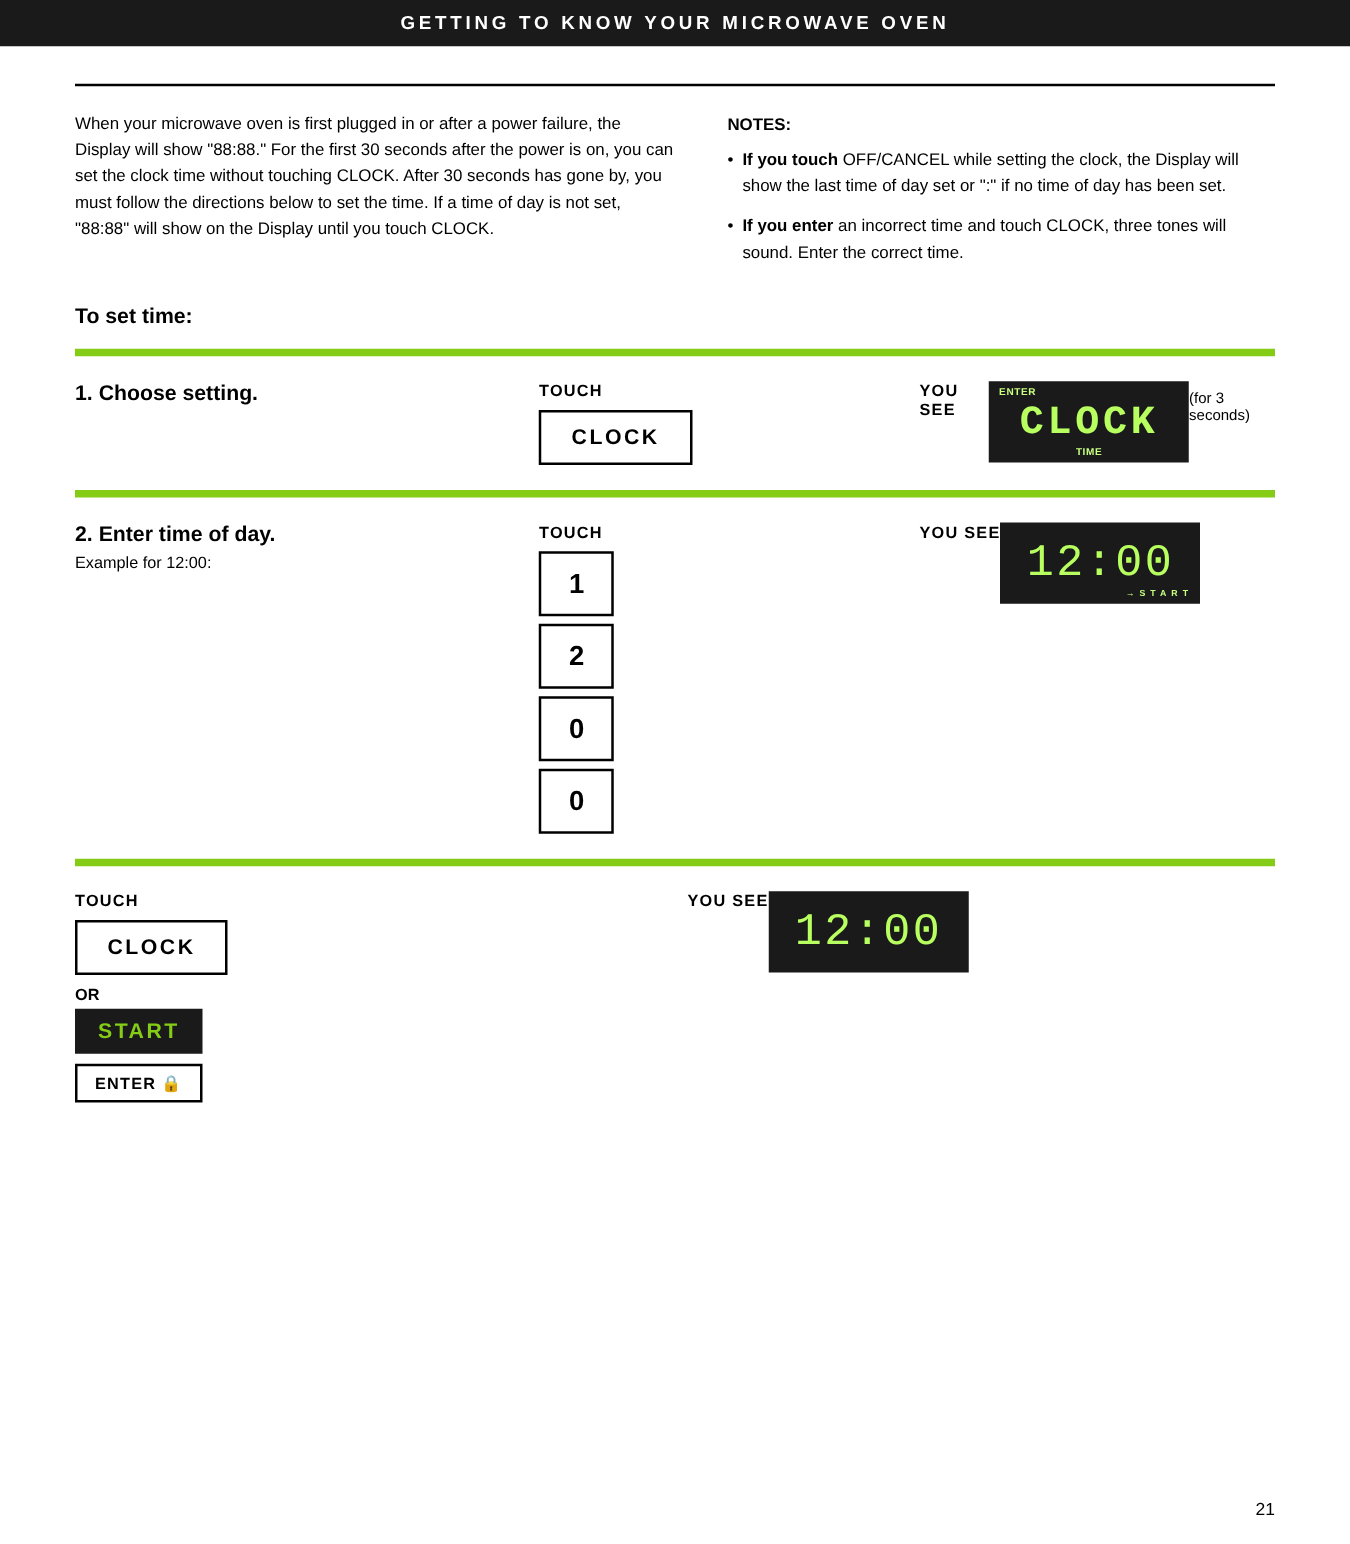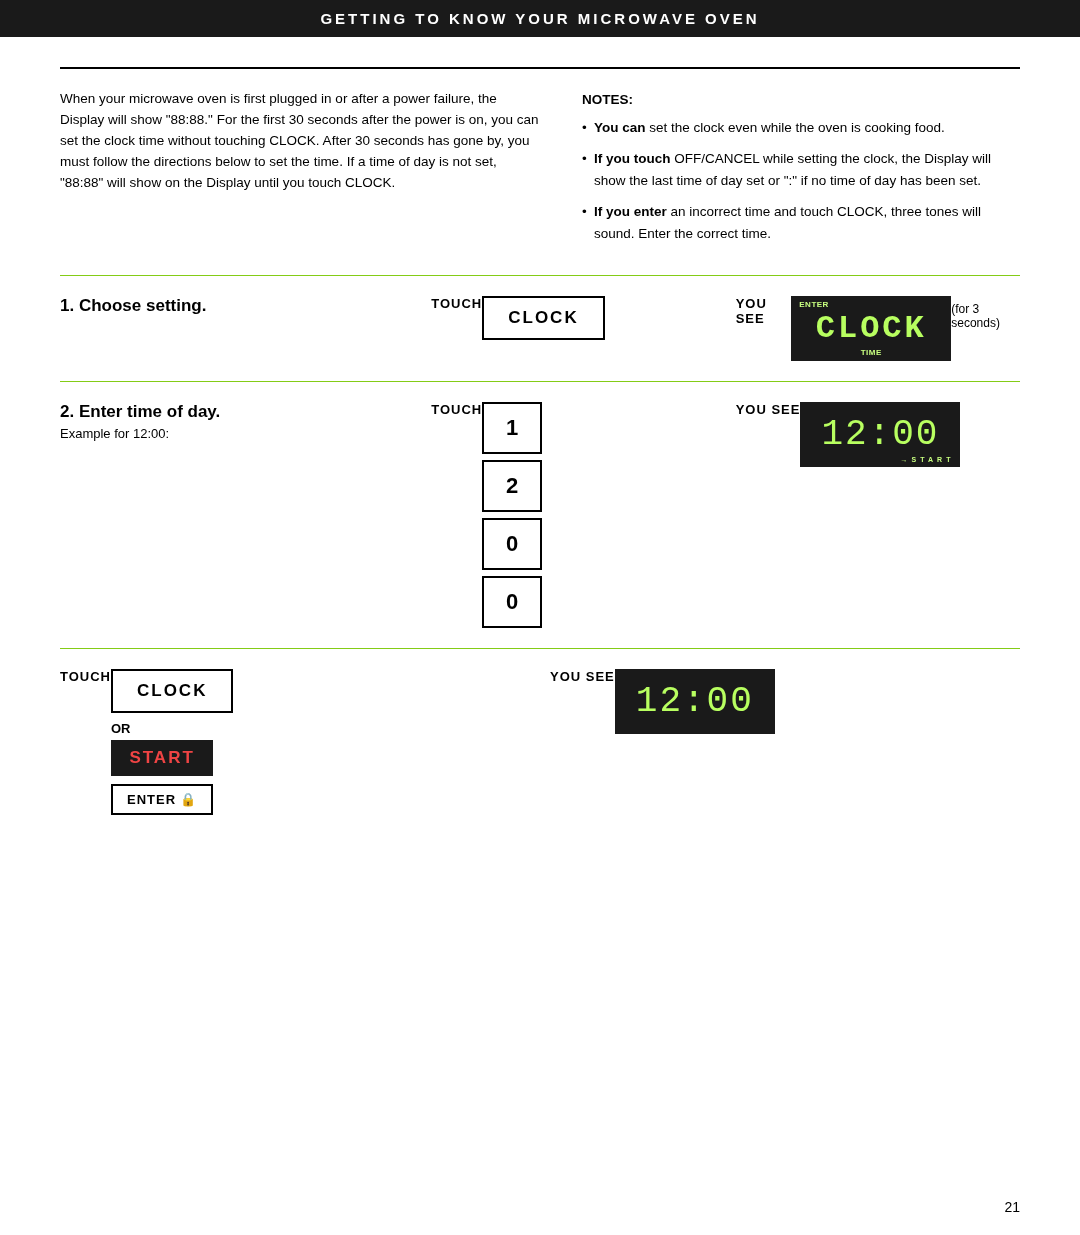--- a/index.html
+++ b/index.html
@@ -98,21 +98,21 @@
     }
 
     
     .steps-section {
       width: 100%;
     }
 
     .step-row {
       display: flex;
       align-items: flex-start;
-      border-top: 1px solid #84cc16;
+      border-top: 6px solid #84cc16;
       padding: 20px 0;
       gap: 20px;
     }
 
     .step-desc {
       flex: 1.2;
       padding-right: 10px;
     }
 
     .step-number {
@@ -121,21 +121,21 @@
     }
 
     .step-sub {
       font-size: 13px;
       margin-top: 4px;
     }
 
     .step-touch {
       flex: 1;
       display: flex;
-      flex-direction: row;
+      flex-direction: column;
       align-items: flex-start;
     }
 
     .step-yousee {
       flex: 1;
       display: flex;
       flex-direction: row;
       align-items: flex-start;
     }
 
@@ -231,21 +231,21 @@
 
     .for-seconds {
       font-size: 12px;
       margin-top: 6px;
       font-style: normal;
     }
 
     
     .start-button {
       background: #1a1a1a;
-      color: #ef4444;
+      color: #84cc16;
       font-size: 17px;
       font-weight: bold;
       letter-spacing: 2px;
       padding: 8px 18px;
       border: none;
       cursor: pointer;
       display: inline-block;
       margin-bottom: 4px;
     }
 
@@ -312,36 +312,33 @@
   <hr class="title-rule">
 
 
   <div class="intro-section">
     <div class="intro-left">
       <p>When your microwave oven is first plugged in or after a power failure, the Display will show "88:88." For the first 30 seconds after the power is on, you can set the clock time without touching CLOCK. After 30 seconds has gone by, you must follow the directions below to set the time. If a time of day is not set, "88:88" will show on the Display until you touch CLOCK.</p>
     </div>
     <div class="intro-right">
       <p class="notes-title">NOTES:</p>
       <ul class="notes-list">
-        <li>
-          <span class="bold-inline">You can</span>
-          <span> set the clock even while the oven is cooking food.</span>
-        </li>
         <li>
           <span class="bold-inline">If you touch</span>
           <span> OFF/CANCEL while setting the clock, the Display will show the last time of day set or ":" if no time of day has been set.</span>
         </li>
         <li>
           <span class="bold-inline">If you enter</span>
           <span> an incorrect time and touch CLOCK, three tones will sound. Enter the correct time.</span>
         </li>
       </ul>
     </div>
   </div>
 
+  <p class="set-time-title">To set time:</p>
 
   <div class="steps-section">
 
     <div class="step-row">
       <div class="step-desc">
         <span class="step-number">1. </span>
         <span class="step-number">Choose setting.</span>
       </div>
       <div class="step-touch">
         <div class="col-label">TOUCH</div>

